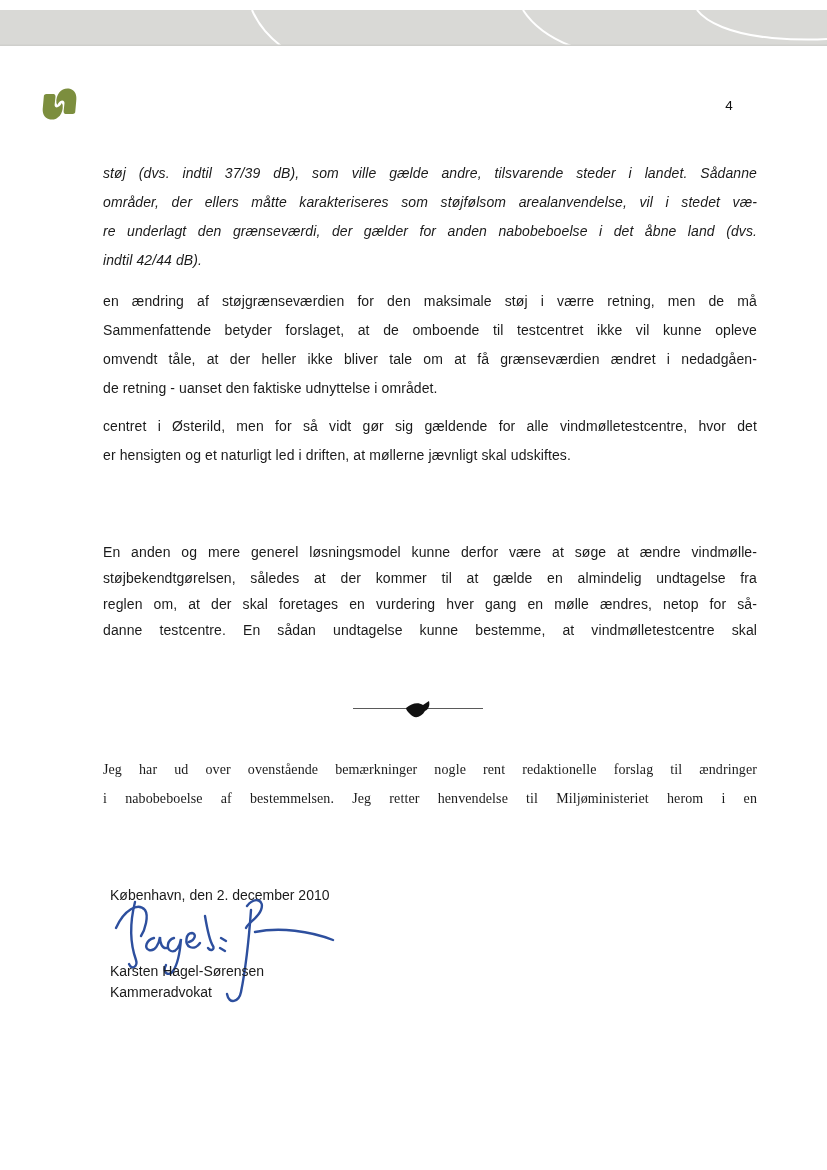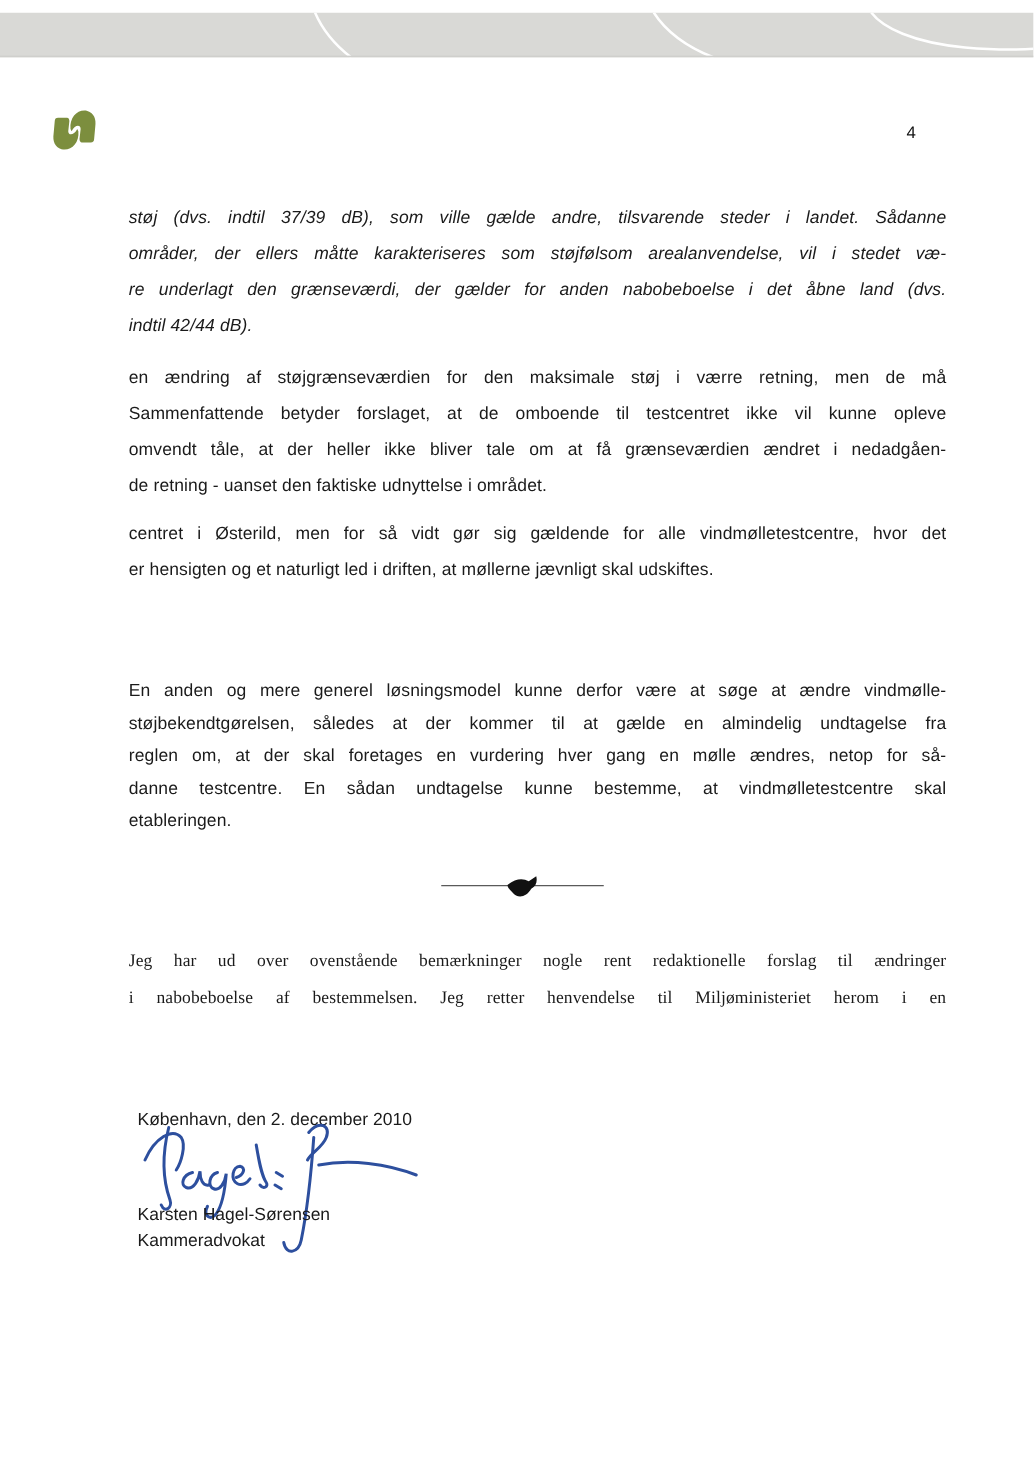--- a/index.html
+++ b/index.html
@@ -69,21 +69,20 @@
       </div>
       <div class="para" style="top: 412px; line-height: 29px;">
         <div class="line">centret i Østerild, men for så vidt gør sig gældende for alle vindmølletestcentre, hvor det</div>
         <div class="line last">er hensigten og et naturligt led i driften, at møllerne jævnligt skal udskiftes.</div>
       </div>
       <div class="para" style="top: 495px; line-height: 26px; margin-top: 44px;">
         <div class="line">En anden og mere generel løsningsmodel kunne derfor være at søge at ændre vindmølle-</div>
         <div class="line">støjbekendtgørelsen, således at der kommer til at gælde en almindelig undtagelse fra</div>
         <div class="line">reglen om, at der skal foretages en vurdering hver gang en mølle ændres, netop for så-</div>
         <div class="line">danne testcentre. En sådan undtagelse kunne bestemme, at vindmølletestcentre skal</div>
-        <div class="line last">etableringen.</div>
       </div>
       <div class="para" style="top: 755px; line-height: 29px; font-family: Liberation Serif, serif;">
         <div class="line">Jeg har ud over ovenstående bemærkninger nogle rent redaktionelle forslag til ændringer</div>
         <div class="line">i nabobeboelse af bestemmelsen. Jeg retter henvendelse til Miljøministeriet herom i en</div>
       </div>
     </div>
 
   <div class="sep">
     <div class="rule"></div>
     <svg class="orn" width="26" height="22" viewBox="0 0 26 22">

